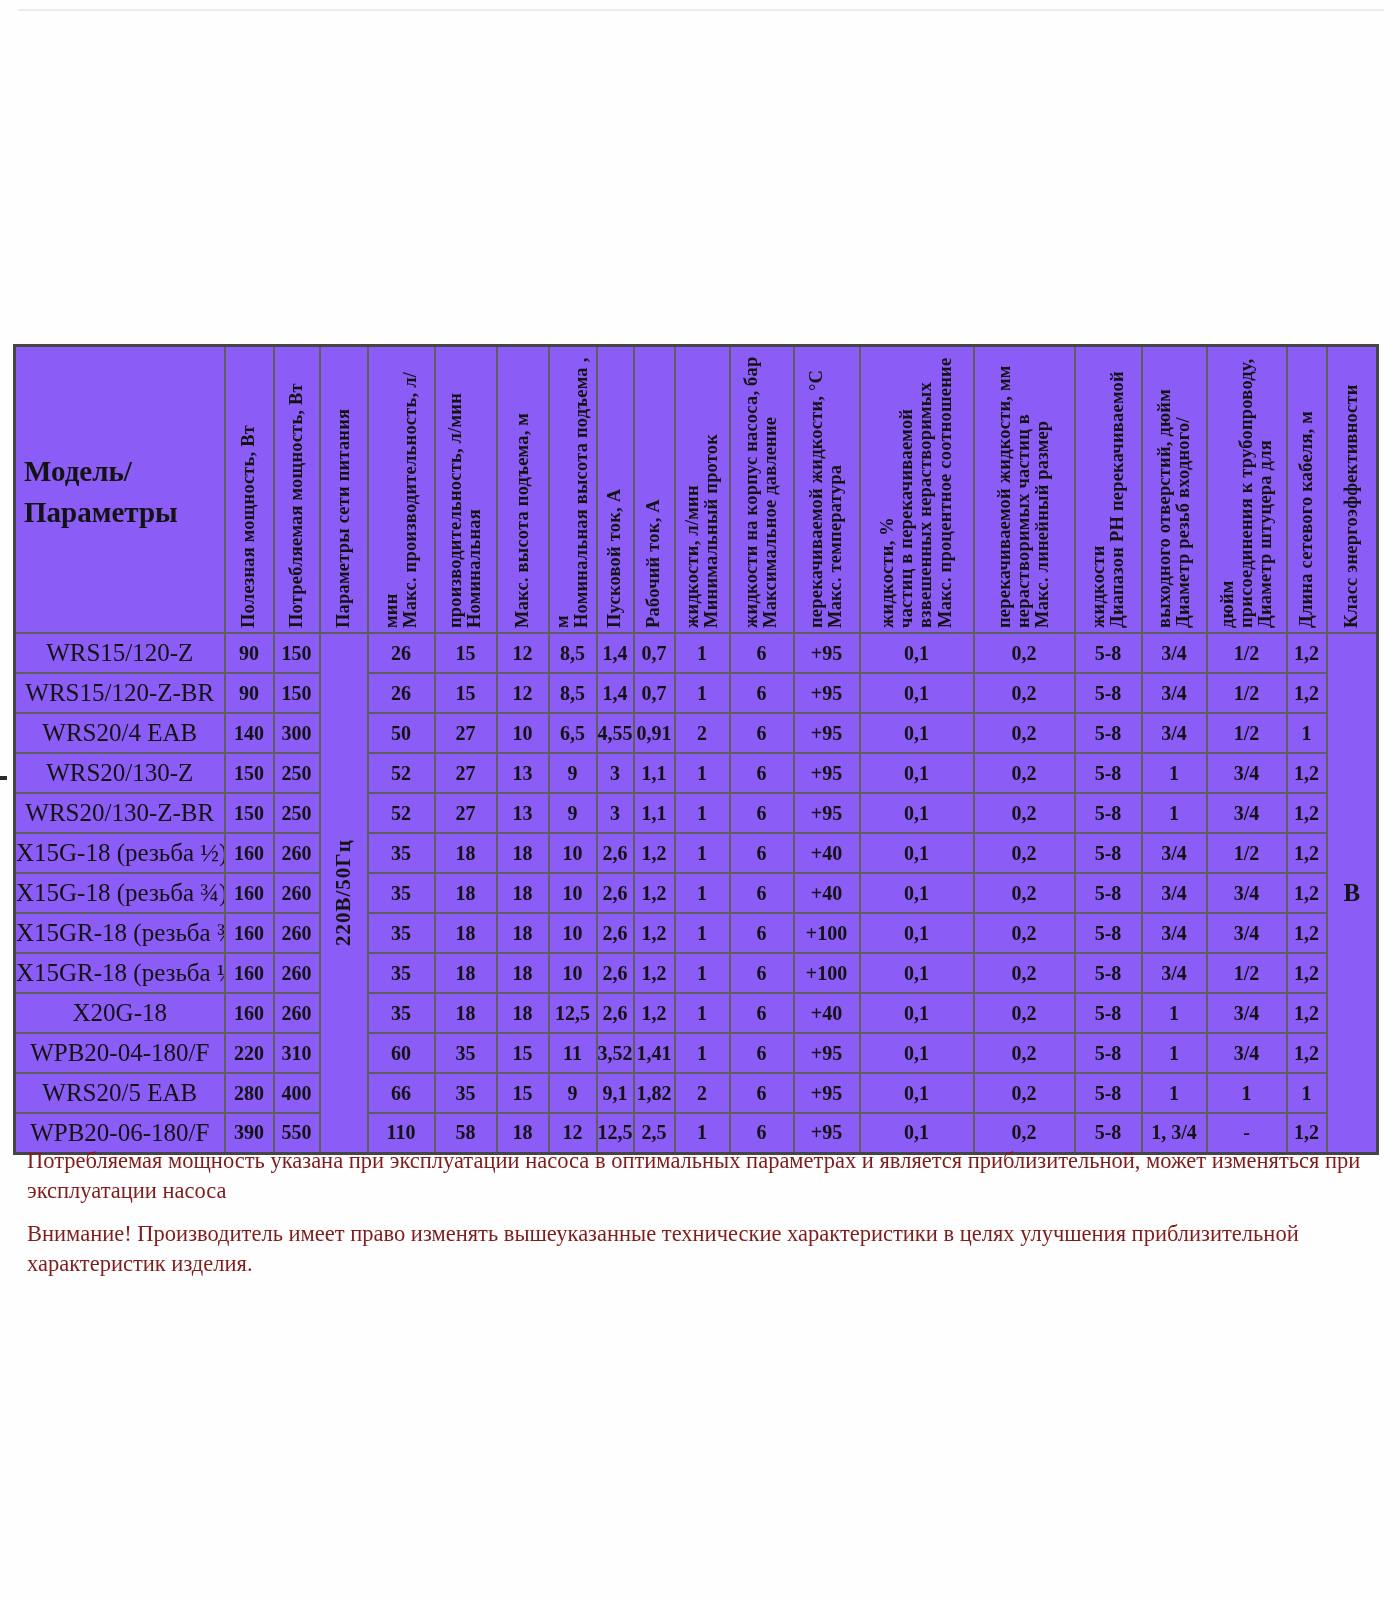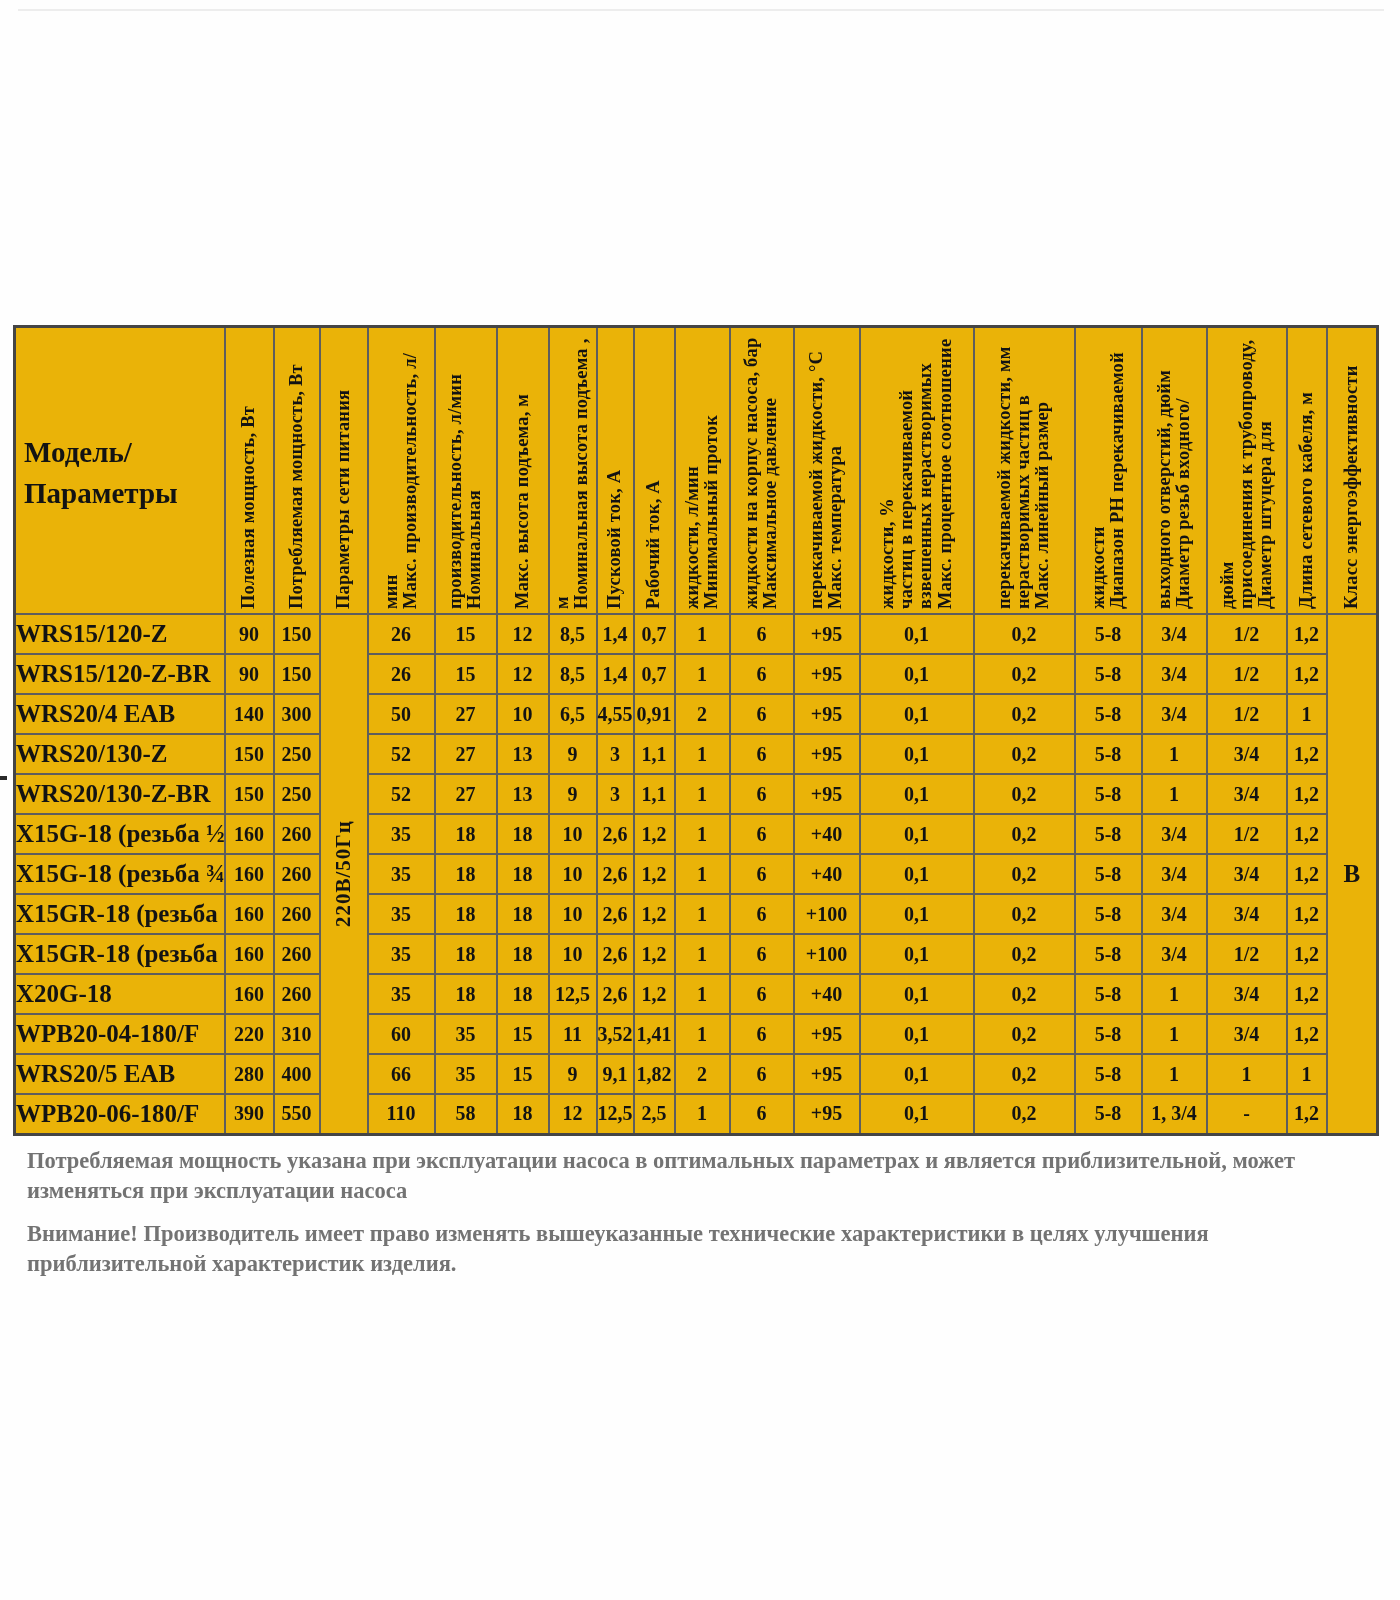--- a/index.html
+++ b/index.html
@@ -7,23 +7,23 @@
     width:1400px; height:1600px; background:#ffffff;
     font-family:"Liberation Serif","DejaVu Serif",serif;
     color:#141414;
   }
   .page { position:relative; width:1400px; height:1600px; background:#fefefe; overflow:hidden; }
 
   .top-artifact { position:absolute; left:18px; top:9px; width:1366px; height:2px; background:#ededed; }
   .left-tick { position:absolute; left:0; top:776px; width:7px; height:4px; background:#2a2a2a; }
 
   table.specs {
-    position:absolute; left:13px; top:325px;
+    position:absolute; left:13px; top:344px;
     width:1363px; border-collapse:collapse; table-layout:fixed;
-    background:#eab308;
+    background:#8b5cf6;
     padding-left:21px;
   }
   table.specs th, table.specs td { border:2px solid #5e5e5e; padding:0; color:#131313; }
   table.specs { border:3px solid #454545; }
 
   tr.hrow th { height:285px; vertical-align:middle; overflow:hidden; }
   th.corner { vertical-align:top; text-align:left; }
   th.corner div { font-size:29px; font-weight:bold; line-height:1.25; padding:4px 0 0 8px; white-space:nowrap; }
 
   .vt {
@@ -34,26 +34,26 @@
     height:276px;
     font-weight:bold;
     font-size:18.5px;
     line-height:1.04;
     text-align:left;
     letter-spacing:0.2px;
   }
   .vt.vtc { height:500px; text-align:center; font-size:21px; letter-spacing:1px; }
 
   tr.drow { height:40px; }
-  td.model { font-size:25px; font-weight:bold; text-align:left; padding-left:10px; white-space:nowrap; overflow:hidden; }
+  td.model { font-size:25px; font-weight:normal; text-align:center; padding-left:10px; white-space:nowrap; overflow:hidden; }
   td.val   { font-size:20px; font-weight:bold; text-align:center; }
   td.supply { vertical-align:middle; }
   td.eclass { font-size:25px; font-weight:bold; text-align:center; vertical-align:middle; }
 
-  .notes { position:absolute; left:27px; top:1146px; width:1360px; font-weight:bold; color:#737373; }
+  .notes { position:absolute; left:27px; top:1146px; width:1360px; font-weight:normal; color:#7f1d1d; }
   .notes p { margin:0; font-size:22.5px; line-height:30px; }
   .notes p.n2 { margin-top:18px; }
   .notes p.n3 { margin-top:13px; }
 </style>
 </head>
 <body>
 
 <div class="page">
   <div class="top-artifact"></div>
   <div class="left-tick"></div>

